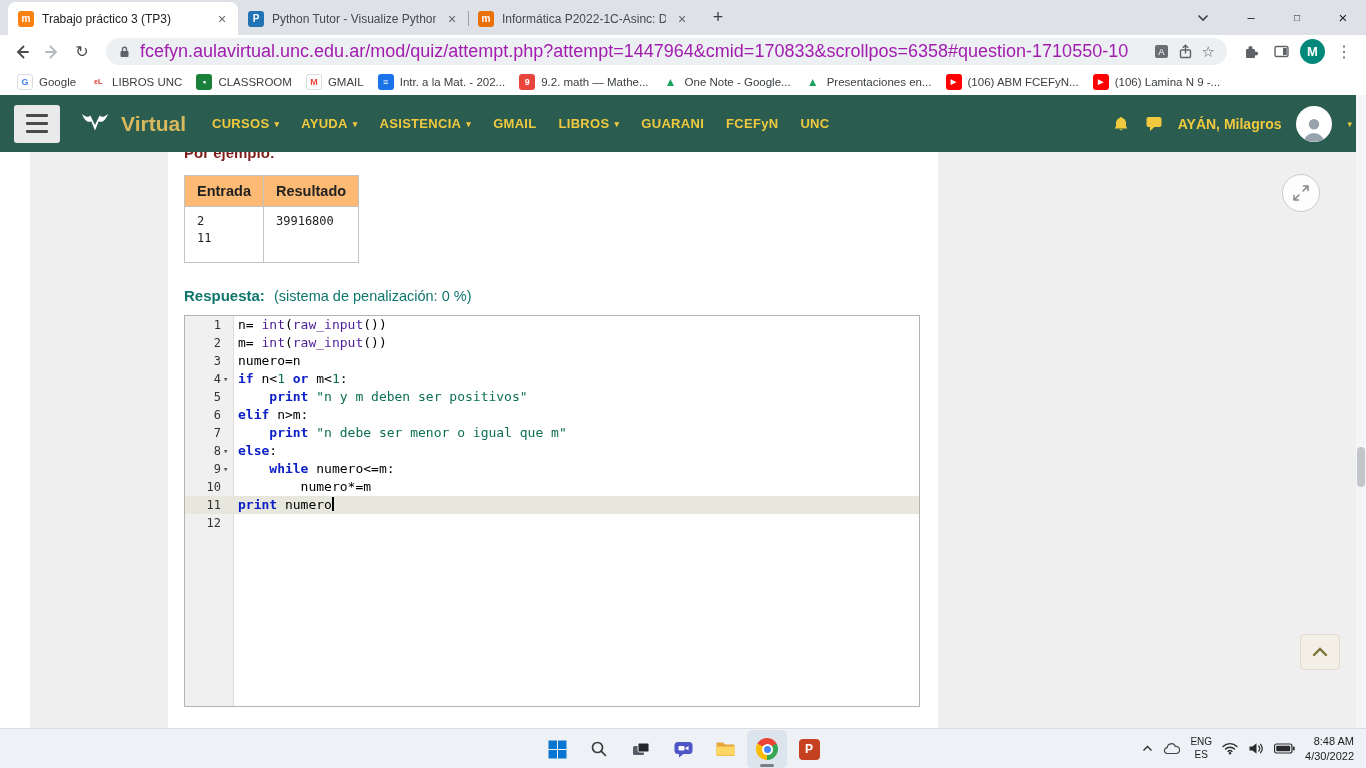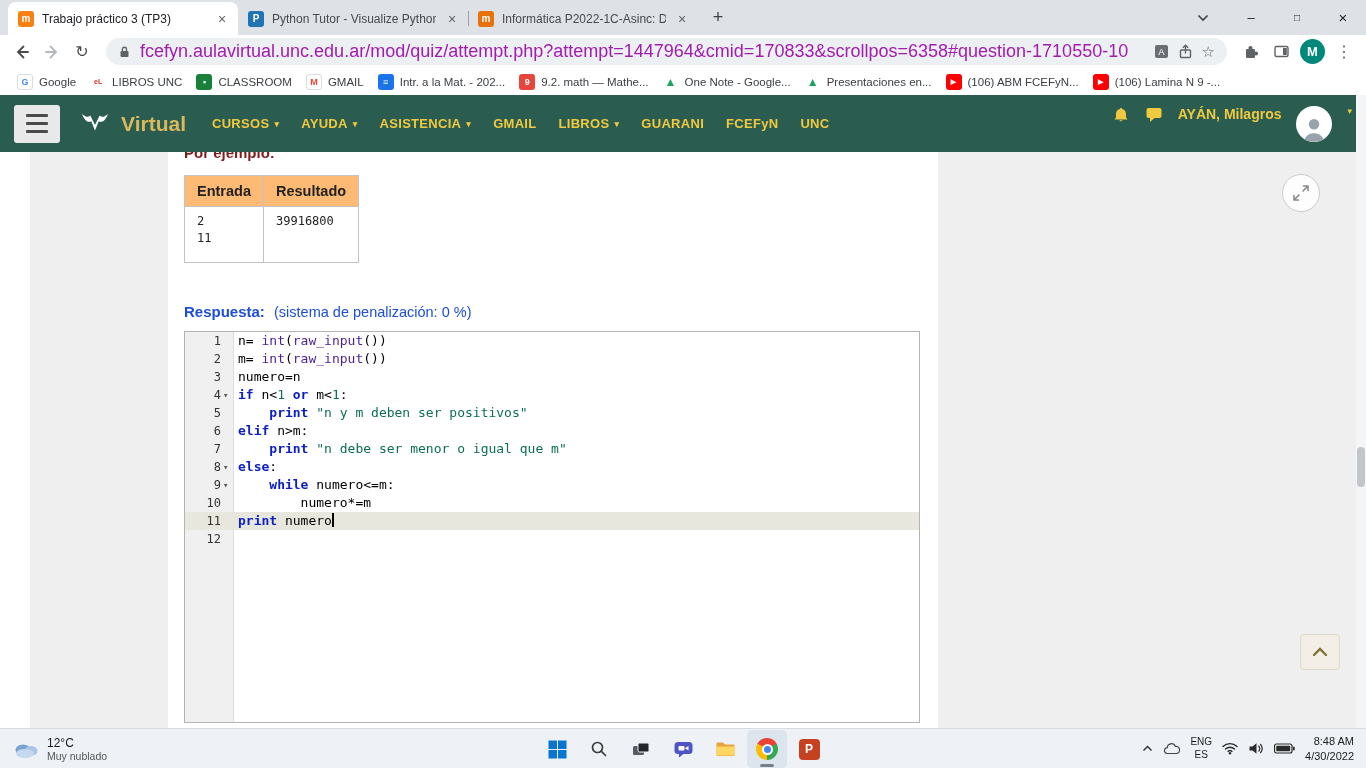--- a/index.html
+++ b/index.html
@@ -41,33 +41,33 @@
 
   
   .navbar{height:57px;background:#2b5c50;display:flex;align-items:center;padding:0 14px;position:relative}
   .hamburger{width:46px;height:38px;background:#e9e9e9;border-radius:3px;display:flex;flex-direction:column;justify-content:center;align-items:center;gap:5px;flex:none}
   .hamburger i{display:block;width:22px;height:3px;background:#4a4a4a;border-radius:1px}
   .brand{display:flex;align-items:center;gap:9px;margin:0 26px 0 18px}
   .brand-name{font-size:21px;font-weight:bold;color:#d8b95e}
   .navlinks{display:flex;align-items:center;gap:22px}
   .navlink{display:flex;align-items:center;gap:5px;color:#f0c93f;font-size:13px;font-weight:bold;letter-spacing:.3px;white-space:nowrap}
   .caret{font-size:9px;color:#f0c93f}
-  .nav-right{margin-left:auto;display:flex;gap:15px}
+  .nav-right{margin-left:auto;display:flex;align-items:center;gap:15px}
   .username{font-size:14px;font-weight:bold;color:#f0c93f;white-space:nowrap}
   .avatar{width:36px;height:36px;border-radius:50%;background:#fff;display:flex;align-items:flex-end;justify-content:center;overflow:hidden;flex:none}
 
   
   .page{position:absolute;top:152px;left:0;right:0;bottom:40px;background:#efefef}
   .leftstrip{position:absolute;left:0;top:0;width:30px;height:100%;background:#fff}
   .card{position:absolute;left:168px;top:0;width:770px;height:100%;background:#fff;padding:0 16px;overflow:hidden}
   .ejemplo{font-size:15px;font-weight:bold;color:#7f1d1d;line-height:18px;margin-top:-8px}
   .sample-table{border-collapse:collapse;margin-top:13px}
   .sample-table th{border:1px solid #c3c3c3;padding:7px 12px;font-size:14.5px;font-weight:bold;color:#222;text-align:left;background:#fdba74}
   .sample-table td{border:1px solid #c3c3c3;padding:6px 12px;font-family:"DejaVu Sans Mono",monospace;font-size:12px;line-height:17px;color:#222;vertical-align:top;height:56px;min-width:62px}
-  .resp{margin-top:40px;font-size:15px;color:#1d4ed8}
+  .resp{margin-top:24px;font-size:15px;color:#0f766e}
   .resp b{font-weight:bold}
   .resp .note{font-size:14.5px;font-weight:normal;margin-left:5px}
 
   
   .editor{position:relative;margin-top:11px;width:736px;height:392px;border:1px solid #b3b3b3;background:#fff;font-family:"DejaVu Sans Mono",monospace;font-size:13px;line-height:18px;overflow:hidden}
   .gutter-bg{position:absolute;left:0;top:0;bottom:0;width:49px;background:#f0f0f0;border-right:1px solid #ddd}
   .lines{position:relative}
   .cm-row{display:flex;height:18px}
   .cm-row.active{background:#e7e7dd}
   .gcell{width:49px;flex:none;display:flex;align-items:center;justify-content:flex-end;font-size:12px;color:#333}
@@ -438,31 +438,20 @@
           <polyline points="2,8 8,2 14,8" fill="none" stroke="#7d7035" stroke-width="2.4" stroke-linecap="round"></polyline>
         </svg>
     </div>
   </div>
 
   <div class="scrollbar">
     <div class="thumb"></div>
   </div>
 
   <div class="taskbar">
-    <div class="weather">
-      <svg width="28" height="20" viewBox="0 0 28 20">
-          <ellipse cx="11" cy="11" rx="7.5" ry="5.5" fill="#7ba3d0"></ellipse>
-          <ellipse cx="19" cy="12" rx="6.5" ry="5" fill="#a9c6e8"></ellipse>
-          <ellipse cx="13" cy="14.5" rx="9" ry="4.5" fill="#c4d8ee"></ellipse>
-        </svg>
-      <div>
-        <div class="wtemp">12°C</div>
-        <div class="wdesc">Muy nublado</div>
-      </div>
-    </div>
 
     <div class="tb-center">
       <div class="tb-icon">
         <svg width="19" height="19" viewBox="0 0 19 19">
             <rect x="0.5" y="0.5" width="8.5" height="8.5" fill="#0876d1"></rect>
             <rect x="10" y="0.5" width="8.5" height="8.5" fill="#0876d1"></rect>
             <rect x="0.5" y="10" width="8.5" height="8.5" fill="#0876d1"></rect>
             <rect x="10" y="10" width="8.5" height="8.5" fill="#0876d1"></rect>
           </svg>
       </div>

